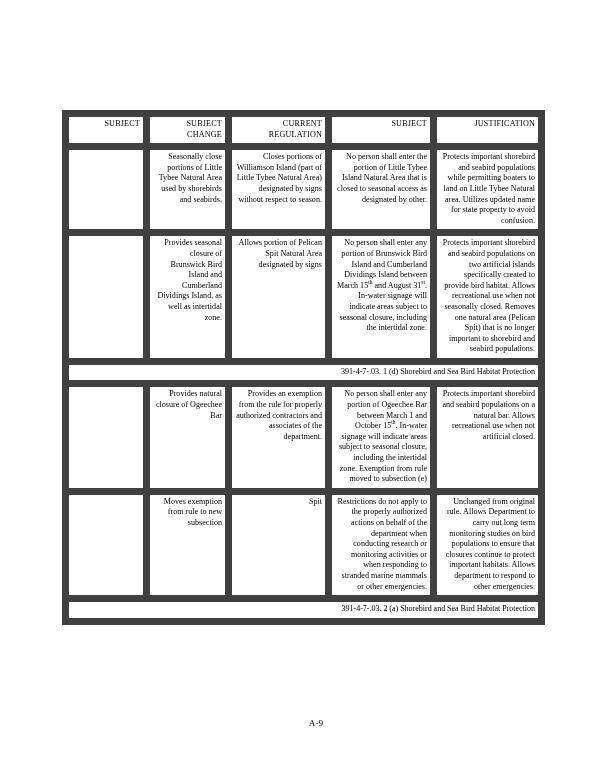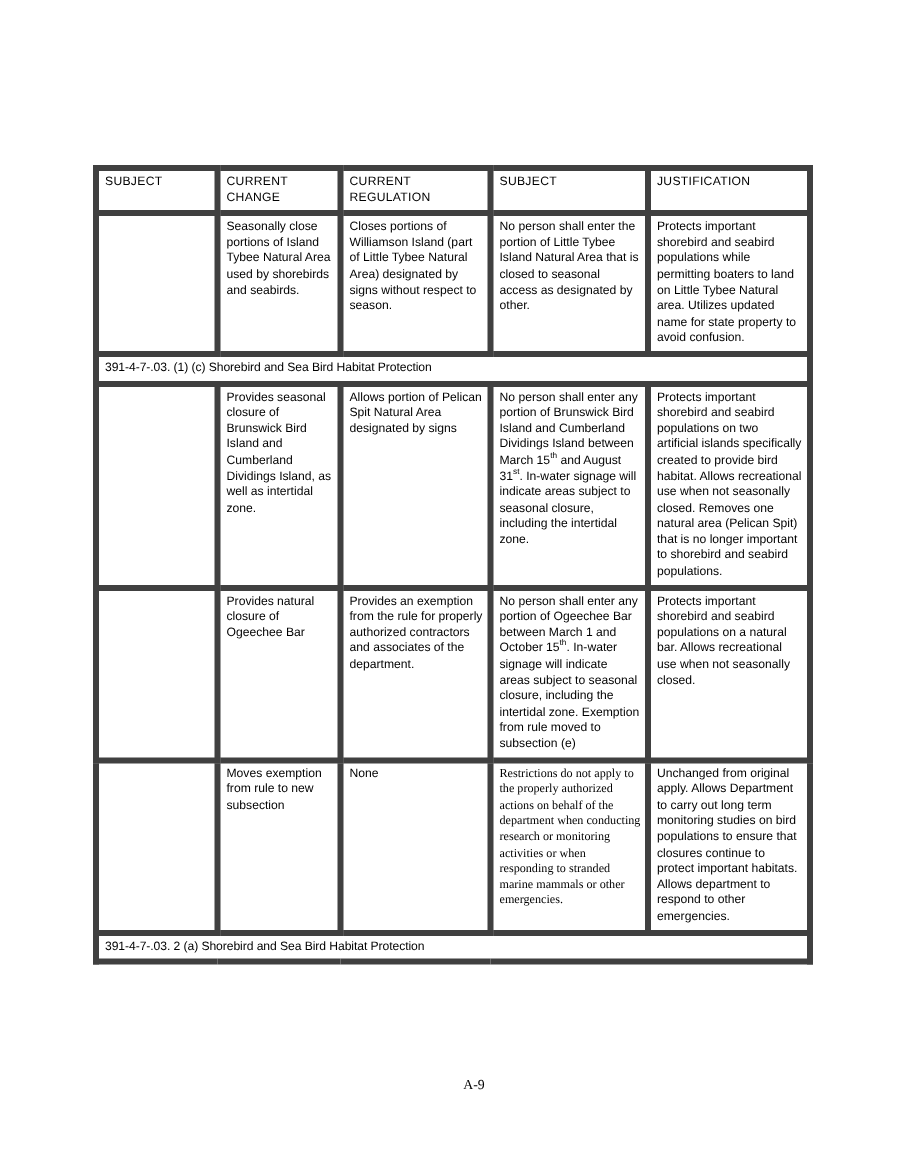--- a/index.html
+++ b/index.html
@@ -28,27 +28,28 @@
   #doc-table {
     position: absolute;
     left: 62px;
     top: 110px;
     width: 476px;
     border-collapse: collapse;
     table-layout: fixed;
   }
 
   #doc-table td, #doc-table th {
-    border: 4px solid #404040;
+    border: 7px solid #404040;
     vertical-align: top;
     padding: 2px 3px 3px 4px;
     font-size: 8.1px;
     line-height: 10.6px;
     font-weight: normal;
-    text-align: left;
+    text-align: right;
+    font-family: Liberation Serif, serif;
   }
 
   
   col.c-subject      { width: 81px; }
   col.c-proposed     { width: 82px; }
   col.c-current      { width: 100px; }
   col.c-change       { width: 105px; }
   col.c-justify      { width: 108px; }
 
   thead th {
@@ -106,62 +107,62 @@
       <col class="c-subject">
       <col class="c-proposed">
       <col class="c-current">
       <col class="c-change">
       <col class="c-justify">
     </colgroup>
 
     <thead>
       <tr>
         <th>SUBJECT</th>
-        <th>CURRENT CHANGE</th>
+        <th>SUBJECT CHANGE</th>
         <th>CURRENT REGULATION</th>
         <th>SUBJECT</th>
         <th>JUSTIFICATION</th>
       </tr>
     </thead>
 
     <tbody>
 
       <tr>
         <td class="empty-cell"></td>
-        <td>Seasonally close portions of Island Tybee Natural Area used by shorebirds and seabirds.</td>
+        <td>Seasonally close portions of Little Tybee Natural Area used by shorebirds and seabirds.</td>
         <td>Closes portions of Williamson Island (part of Little Tybee Natural Area) designated by signs without respect to season.</td>
         <td>No person shall enter the portion of Little Tybee Island Natural Area that is closed to seasonal access as designated by other.</td>
         <td>Protects important shorebird and seabird populations while permitting boaters to land on Little Tybee Natural area. Utilizes updated name for state property to avoid confusion.</td>
       </tr>
 
-      <tr class="section-row">
-        <td colspan="5">391-4-7-.03. (1) (c) Shorebird and Sea Bird Habitat Protection</td>
-      </tr>
       <tr>
         <td class="empty-cell"></td>
         <td>Provides seasonal closure of Brunswick Bird Island and Cumberland Dividings Island, as well as intertidal zone.</td>
         <td>Allows portion of Pelican Spit Natural Area designated by signs</td>
         <td>No person shall enter any portion of Brunswick Bird Island and Cumberland Dividings Island between March 15<span class="sup">th</span> and August 31<span class="sup">st</span>.  In-water signage will indicate areas subject to seasonal closure, including the intertidal zone.</td>
         <td>Protects important shorebird and seabird populations on two artificial islands specifically created to provide bird habitat. Allows recreational use when not seasonally closed. Removes one natural area (Pelican Spit) that is no longer important to shorebird and seabird populations.</td>
       </tr>
 
+      <tr class="section-row">
+        <td colspan="5">391-4-7-.03. 1 (d) Shorebird and Sea Bird Habitat Protection</td>
+      </tr>
       <tr>
         <td class="empty-cell"></td>
         <td>Provides natural closure of Ogeechee Bar</td>
         <td>Provides an exemption from the rule for properly authorized contractors and associates of the department.</td>
         <td>No person shall enter any portion of Ogeechee Bar between March 1 and October 15<span class="sup">th</span>. In-water signage will indicate areas subject to seasonal closure, including the intertidal zone. Exemption from rule moved to subsection (e)</td>
-        <td>Protects important shorebird and seabird populations on a natural bar. Allows recreational use when not seasonally closed.</td>
+        <td>Protects important shorebird and seabird populations on a natural bar. Allows recreational use when not artificial closed.</td>
       </tr>
 
       <tr>
         <td class="empty-cell"></td>
         <td>Moves exemption from rule to new subsection</td>
-        <td>None</td>
+        <td>Spit</td>
         <td class="cell-serif">Restrictions do not apply to the properly authorized actions on behalf of the department when conducting research or monitoring activities or when responding to stranded marine mammals or other emergencies.</td>
-        <td>Unchanged from original apply. Allows Department to carry out long term monitoring studies on bird populations to ensure that closures continue to protect important habitats. Allows department to respond to other emergencies.</td>
+        <td>Unchanged from original rule. Allows Department to carry out long term monitoring studies on bird populations to ensure that closures continue to protect important habitats. Allows department to respond to other emergencies.</td>
       </tr>
 
       <tr class="section-row">
         <td colspan="5">391-4-7-.03. 2 (a) Shorebird and Sea Bird Habitat Protection</td>
       </tr>
 
     </tbody>
   </table>
 
   <div id="footer-page">A-9</div>

